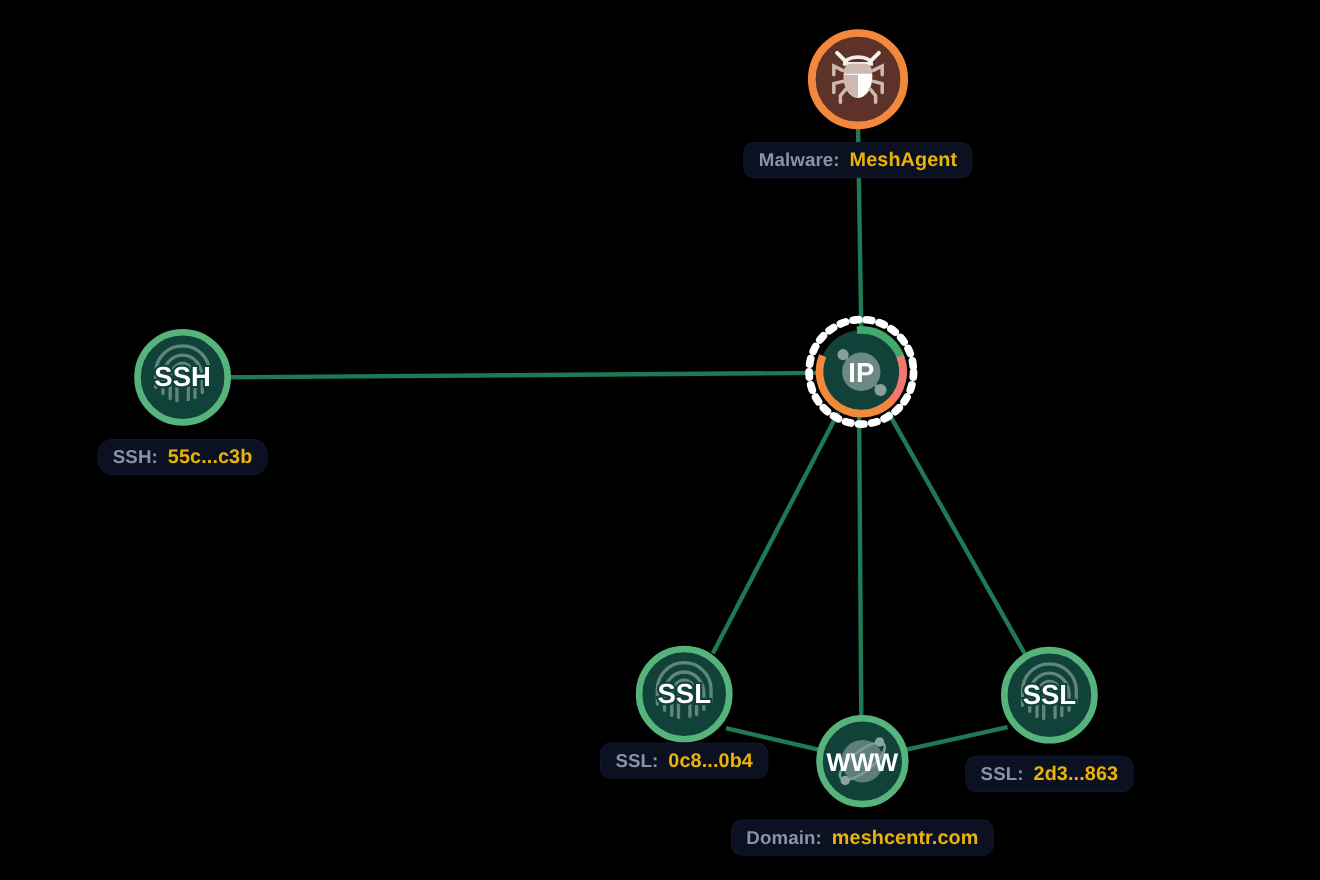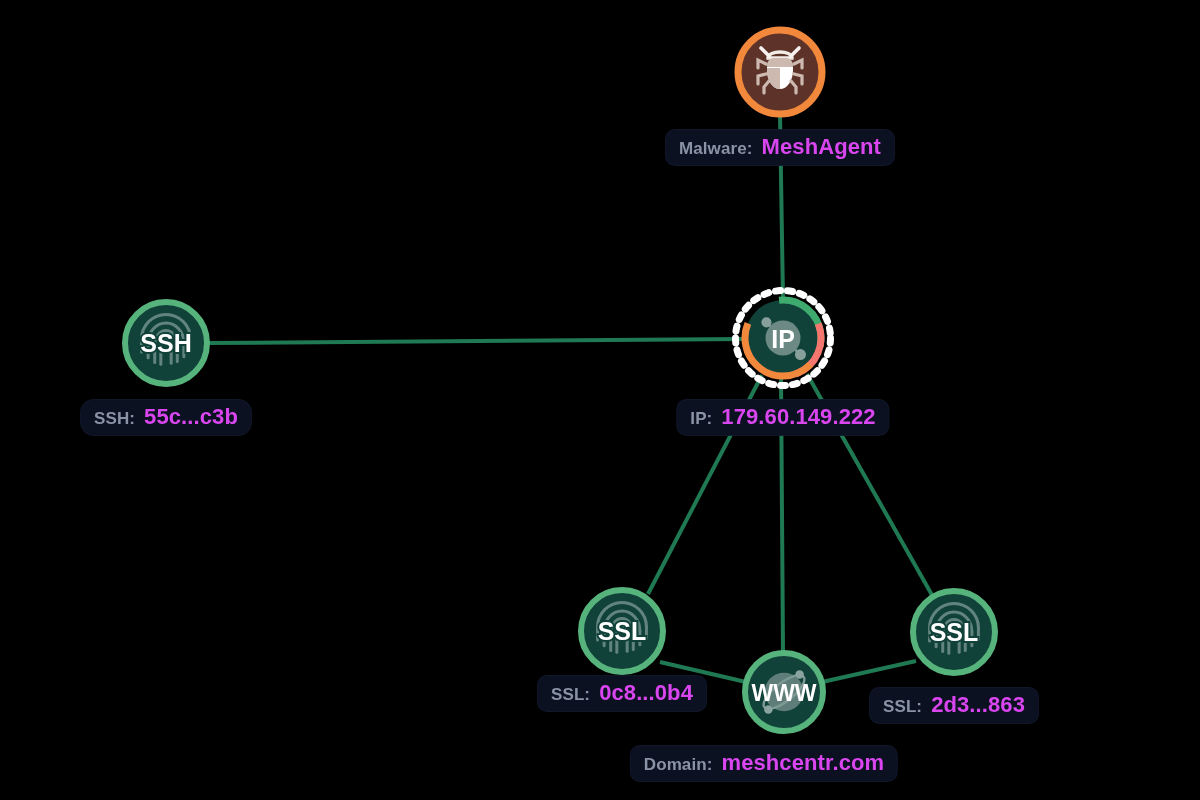--- a/index.html
+++ b/index.html
@@ -42,22 +42,22 @@
     align-items: baseline;
     gap: 9px;
   }
   .node-label .lbl-prefix {
     color: #8a93a6;
     font-size: 17px;
     font-weight: bold;
     letter-spacing: 0.1px;
   }
   .node-label .lbl-value {
-    color: #d946ef;
-    font-size: 22px;
+    color: #eab308;
+    font-size: 18px;
     font-weight: bold;
     letter-spacing: 0.1px;
   }
   .node-text {
     font-family: "Liberation Sans", sans-serif;
     font-weight: bold;
     fill: #ffffff;
     text-anchor: middle;
     dominant-baseline: central;
     paint-order: stroke;
@@ -191,36 +191,32 @@
       </g>
 
     </g>
   </svg>
 
   <div class="node-label" style="left:780px; top:130px;">
     <span class="lbl-prefix">Malware:</span>
     <span class="lbl-value">MeshAgent</span>
   </div>
 
-  <div class="node-label" style="left:783px; top:400px;">
-    <span class="lbl-prefix">IP:</span>
-    <span class="lbl-value">179.60.149.222</span>
-  </div>
 
   <div class="node-label" style="left:166px; top:400px;border-radius:13px;">
     <span class="lbl-prefix">SSH:</span>
     <span class="lbl-value">55c...c3b</span>
   </div>
 
   <div class="node-label" style="left:622px; top:676px;">
     <span class="lbl-prefix">SSL:</span>
     <span class="lbl-value">0c8...0b4</span>
   </div>
 
-  <div class="node-label" style="left:764px; top:746px;">
+  <div class="node-label" style="left:784px; top:746px;">
     <span class="lbl-prefix">Domain:</span>
     <span class="lbl-value">meshcentr.com</span>
   </div>
 
   <div class="node-label" style="left:954px; top:688px;">
     <span class="lbl-prefix">SSL:</span>
     <span class="lbl-value">2d3...863</span>
   </div>
 
 </div>

